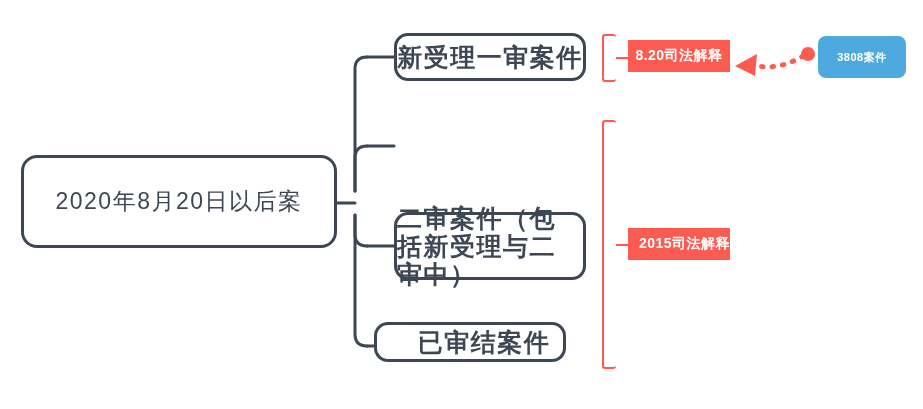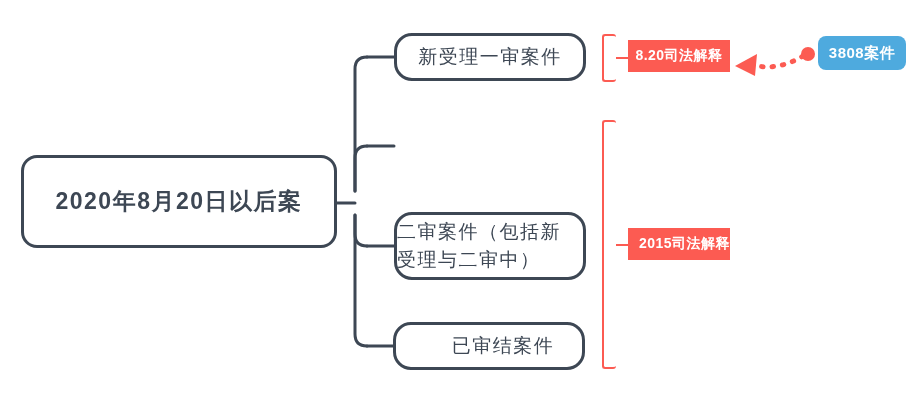--- a/index.html
+++ b/index.html
@@ -47,41 +47,40 @@
     text-align: center;
     letter-spacing: 1px;
   }
 
   .node.root {
     left: 21px;
     top: 155px;
     width: 316px;
     height: 93px;
     border-radius: 16px;
-    font-weight: bold;
+    font-weight: normal;
     font-size: 23px;
     line-height: 31px;
     letter-spacing: 1.5px;
   }
 
   .node.child {
-    font-size: 19px;
+    font-size: 25px;
     line-height: 28px;
-    font-weight: normal;
+    font-weight: bold;
     letter-spacing: 1.5px;
-    border-radius: 18px;
   }
 
   .node.child .node-text { display: block; }
 
   #node-new-first-instance { left: 394px; top: 33px;  width: 192px; height: 48px; }
   #node-in-first-instance  { left: 394px; top: 122px; width: 192px; height: 48px; }
   #node-second-instance    { left: 394px; top: 212px; width: 192px; height: 68px;
                              justify-content: flex-start; text-align: left; }
-  #node-concluded          { left: 393px; top: 322px; width: 192px; height: 48px; padding-left: 28px; }
+  #node-concluded          { left: 374px; top: 322px; width: 192px; height: 40px; padding-left: 28px; }
 
   #node-second-instance .node-text {
     padding-right: 8px;
   }
 
   
   .bracket {
     position: absolute;
     box-sizing: border-box;
     border: 2px solid #fc5b52;
@@ -112,21 +111,21 @@
     font-size: 14px;
     letter-spacing: 0.5px;
     border-radius: 0;
     white-space: nowrap;
   }
   .badge.red  { background: #fc5b52; }
   .badge.blue { background: #4eaade; }
 
   #badge-820  { left: 628px; top: 40px;  width: 102px; height: 32px; }
   #badge-2015 { left: 628px; top: 228px; width: 102px; height: 32px; padding-left: 11px; }
-  #badge-3808 { left: 818px; top: 36px;  width: 88px;  height: 34px; font-size: 15px; border-radius: 8px; }
+  #badge-3808 { left: 818px; top: 36px;  width: 88px;  height: 42px; font-size: 11px; border-radius: 8px; }
 
   
   #arrow-layer {
     position: absolute;
     left: 0;
     top: 0;
     width: 923px;
     height: 409px;
     pointer-events: none;
   }

